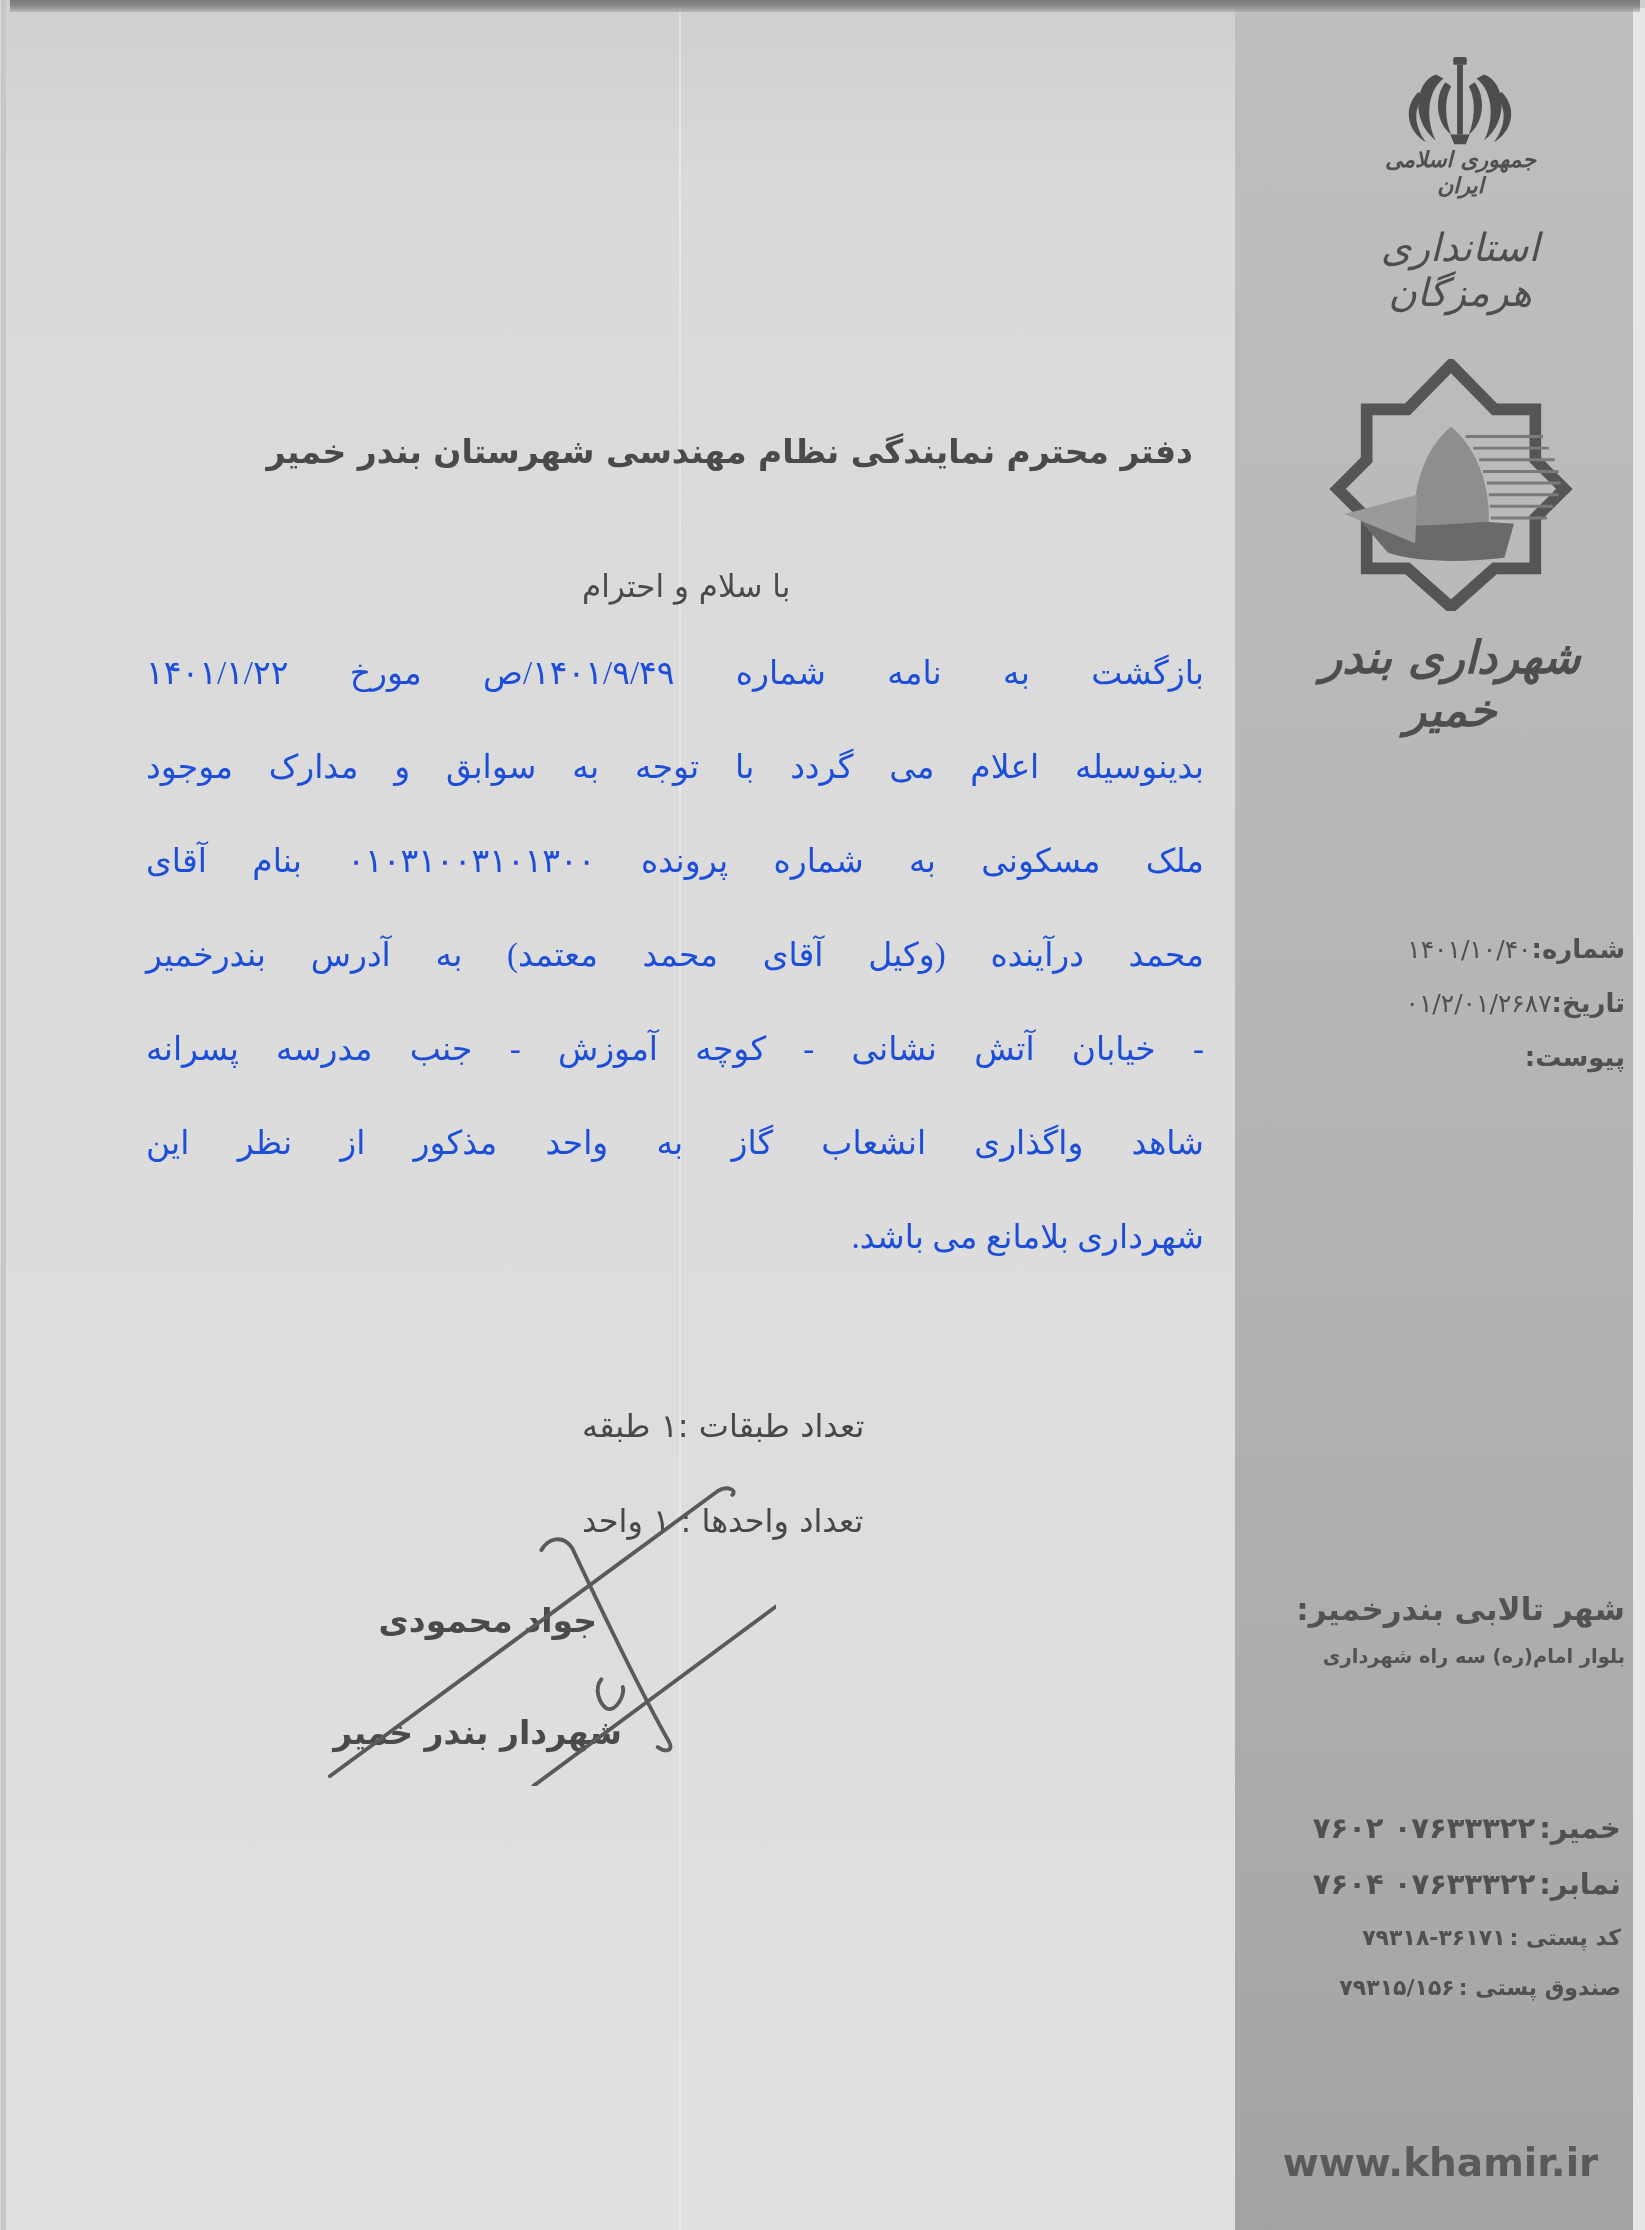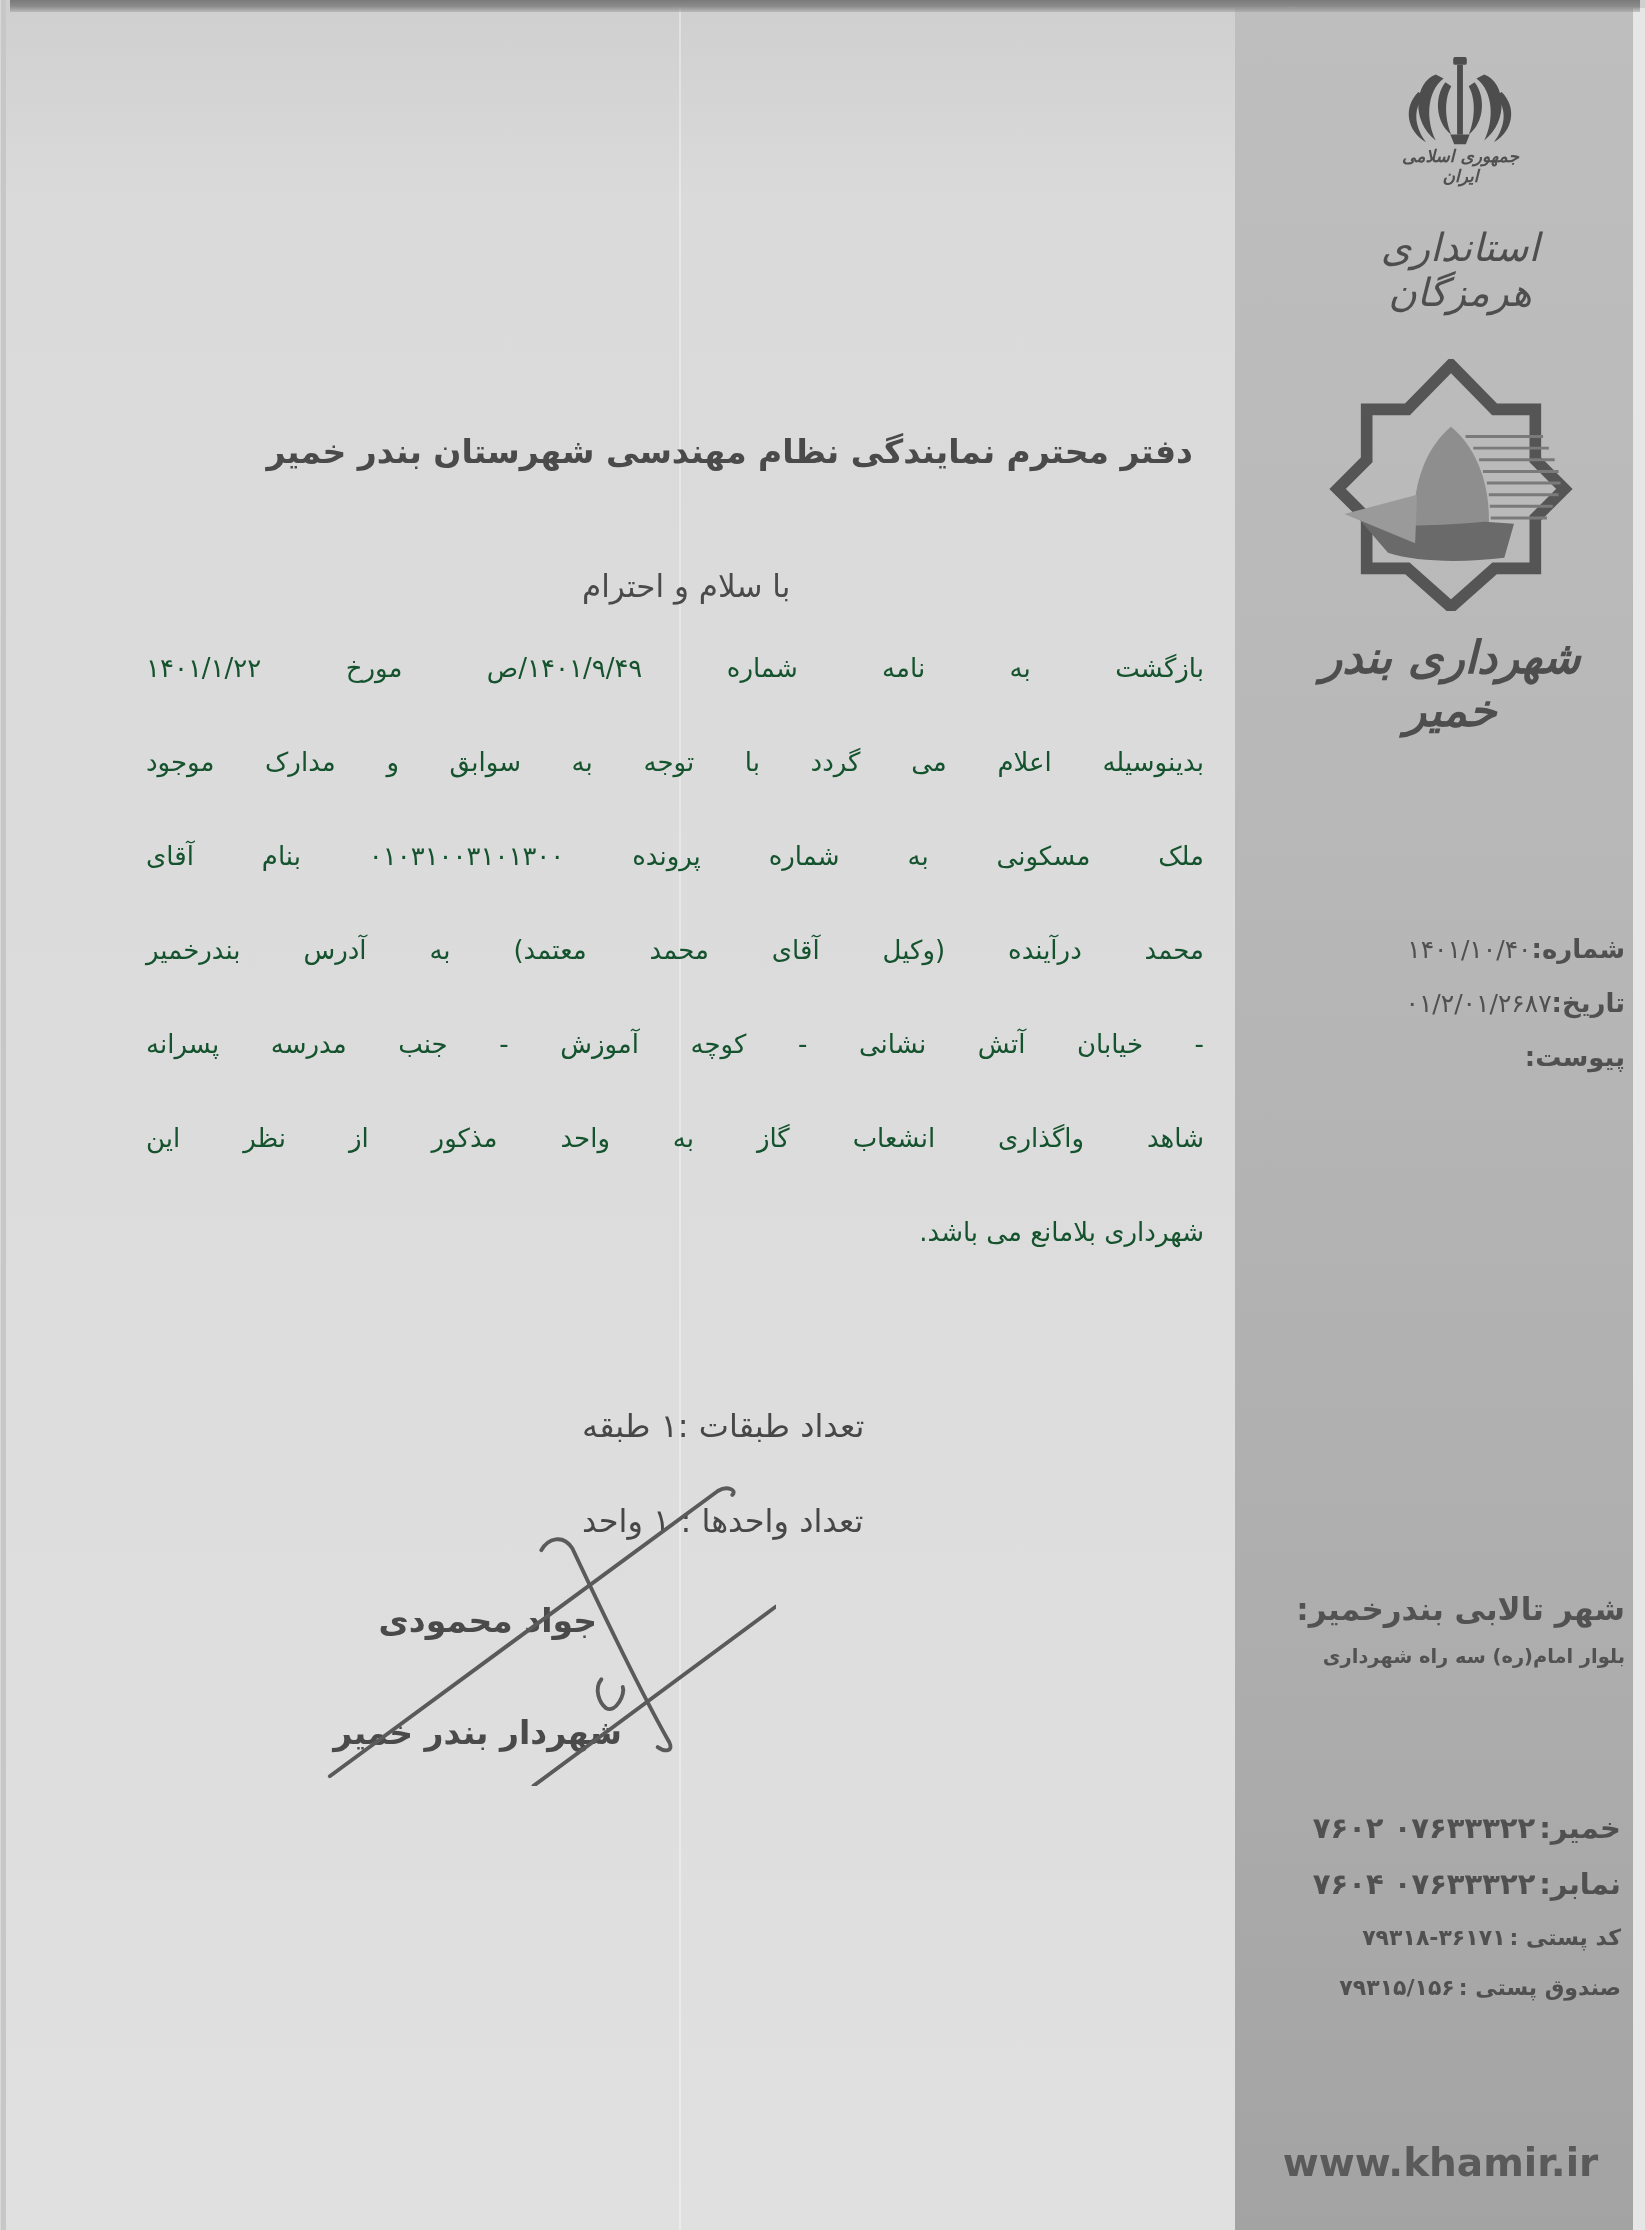--- a/index.html
+++ b/index.html
@@ -36,21 +36,21 @@
       position: absolute; left: 1633px; top: 7.8px; width: 12.6px; height: 2223px;
       background: #e6e6e6;
     }
 
     
     .emblem {
       position: absolute; left: 1397px; top: 53px; width: 126px; height: 107px;
     }
     .emblem-caption {
       position: absolute; left: 1383px; top: 146px; width: 155px; text-align: center;
-      font-family: "DejaVu Serif", serif; font-size: 17px; font-weight: bold; color: #505050;
+      font-family: "DejaVu Serif", serif; font-size: 22px; font-weight: bold; color: #505050;
       font-style: italic;
     }
     .province-name {
       position: absolute; left: 1329px; top: 225px; width: 262px; text-align: center;
       font-family: "DejaVu Serif", serif; font-size: 39px; font-weight: normal; color: #4e4e4e;
       font-style: italic;
     }
     .muni-logo {
       position: absolute; left: 1320px; top: 359px; width: 262px; height: 252px;
     }
@@ -92,22 +92,22 @@
       font-size: 33px; font-weight: bold; color: #4a4a4a;
     }
     .salutation {
       position: absolute; left: 582px; top: 568px; width: 621px; text-align: left;
       font-size: 31px; color: #4a4a4a;
     }
     .body-lines {
       position: absolute; left: 146px; top: 652px; width: 1058px;
     }
     .body-line {
-      height: 94px; font-size: 26px; text-align: justify; text-align-last: justify;
-      white-space: nowrap; color: #14532d; line-height: 1.3;
+      height: 94px; font-size: 33px; text-align: justify; text-align-last: justify;
+      white-space: nowrap; color: #1d4ed8; line-height: 1.3; font-family: Liberation Serif, serif;
     }
     .body-line.last { text-align-last: right; }
     .count-line {
       position: absolute; left: 582px; width: 621px; text-align: left;
       font-size: 32px; color: #474747;
     }
     .signer-name {
       position: absolute; left: 335px; top: 1601px; width: 262px; text-align: right;
       font-size: 33px; font-weight: bold; color: #4a4a4a;
     }

